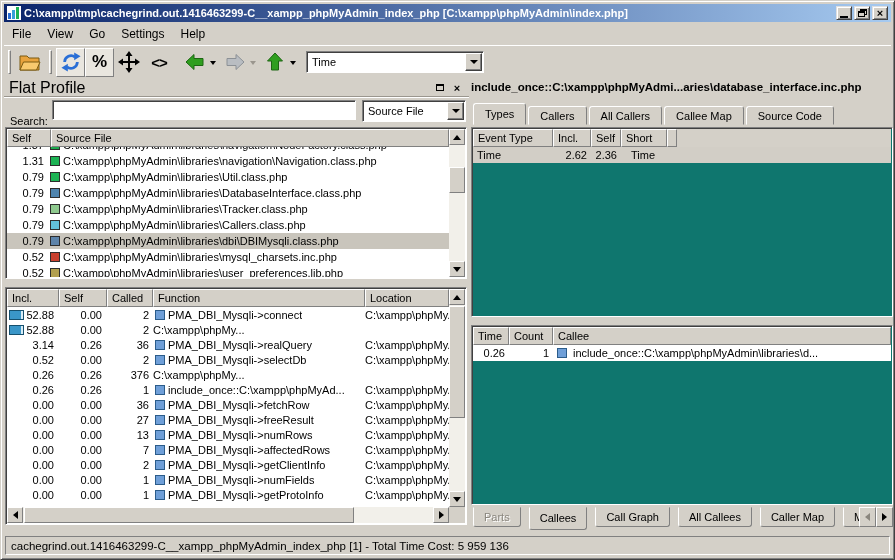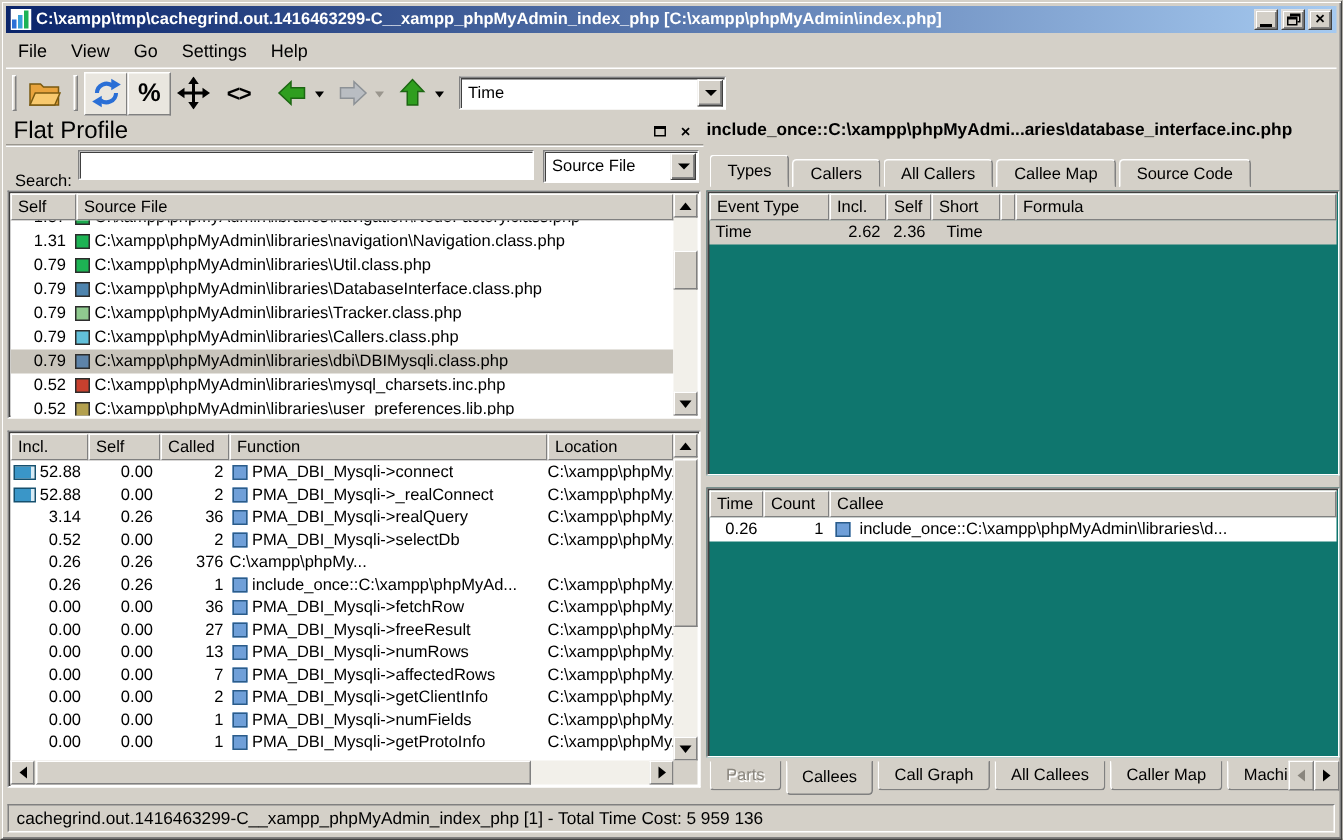--- a/index.html
+++ b/index.html
@@ -124,21 +124,21 @@
   .types-table { left:0; top:46px; right:0; height:190px; }
   .tv-row { position:absolute; left:1px; top:19px; right:1px; height:16px; display:flex; align-items:center; background:#d2cec6; }
   .cell { padding:0 4px; overflow:hidden; white-space:nowrap; flex:none; }
   .cell.right { text-align:right; }
   .cell.grow { flex:1; }
   .d-splitter { position:absolute; left:0; top:236px; right:0; height:8px; }
   .callees-table { left:0; top:244px; right:0; height:180px; }
   .cl-row { position:absolute; left:1px; top:19px; right:1px; height:16px; display:flex; align-items:center; background:#fff; }
 
   .tabs-bottom { position:absolute; left:2px; top:426px; right:0; height:24px; display:flex; align-items:flex-start; overflow:hidden; }
-  .btab { height:20px; line-height:18px; padding:0 10px; background:#d4d0c8; margin-right:3px; flex:none;
+  .btab { height:20px; line-height:18px; padding:0 10px; background:#d4d0c8; margin-right:8px; flex:none;
           border:1px solid; border-color:transparent #808080 #808080 #fff; border-radius:0 0 3px 3px; }
   .btab.sel { height:23px; line-height:21px; border-top:1px solid #d4d0c8; }
   .btab.dis { color:#8a867e; text-shadow:1px 1px 0 #fff; }
   .btab.clip { width:58px; overflow:hidden; margin-right:0; }
   .tabscroll { position:absolute; right:0; top:0; height:20px; display:flex; }
   .ts-btn { width:17px; height:20px; background:#d4d0c8; border:1px solid; border-color:#fff #808080 #808080 #fff;
             display:flex; align-items:center; justify-content:center; }
   .t-lf.dis { border-right-color:#8a867e; }
 
   
@@ -356,24 +356,20 @@
               </span>
               <span class="c-loc">C:\xampp\phpMy...</span>
             </div>
             <div class="ft-row">
               <span class="c-incl">
                 <span class="bar"></span>
                 <span class="num">52.88</span>
               </span>
               <span class="c-num">0.00</span>
               <span class="c-called">2</span>
-              <span class="c-fn">
-                <span class="fn-sq"></span>
-                <span class="txt">PMA_DBI_Mysqli-&gt;_realConnect</span>
-              </span>
               <span class="c-loc">C:\xampp\phpMy...</span>
             </div>
             <div class="ft-row">
               <span class="c-incl">
                 <span class="num">3.14</span>
               </span>
               <span class="c-num">0.26</span>
               <span class="c-called">36</span>
               <span class="c-fn">
                 <span class="fn-sq"></span>
@@ -532,21 +528,20 @@
       <span class="tab">Source Code</span>
     </div>
 
     <div class="dtable types-table">
       <div class="lv-header" style="right:1px">
         <span class="hcell" style="width:80px">Event Type</span>
         <span class="hcell" style="width:38px">Incl.</span>
         <span class="hcell" style="width:30px">Self</span>
         <span class="hcell" style="width:46px">Short</span>
         <span class="hcell" style="width:10px"></span>
-        <span class="hcell grow">Formula</span>
       </div>
       <div class="tv-row">
         <span class="cell" style="width:80px">Time</span>
         <span class="cell right" style="width:38px">2.62</span>
         <span class="cell right" style="width:30px">2.36</span>
         <span class="cell" style="width:46px;padding-left:10px">Time</span>
         <span class="cell" style="width:10px"></span>
         <span class="cell grow"></span>
       </div>
     </div>

